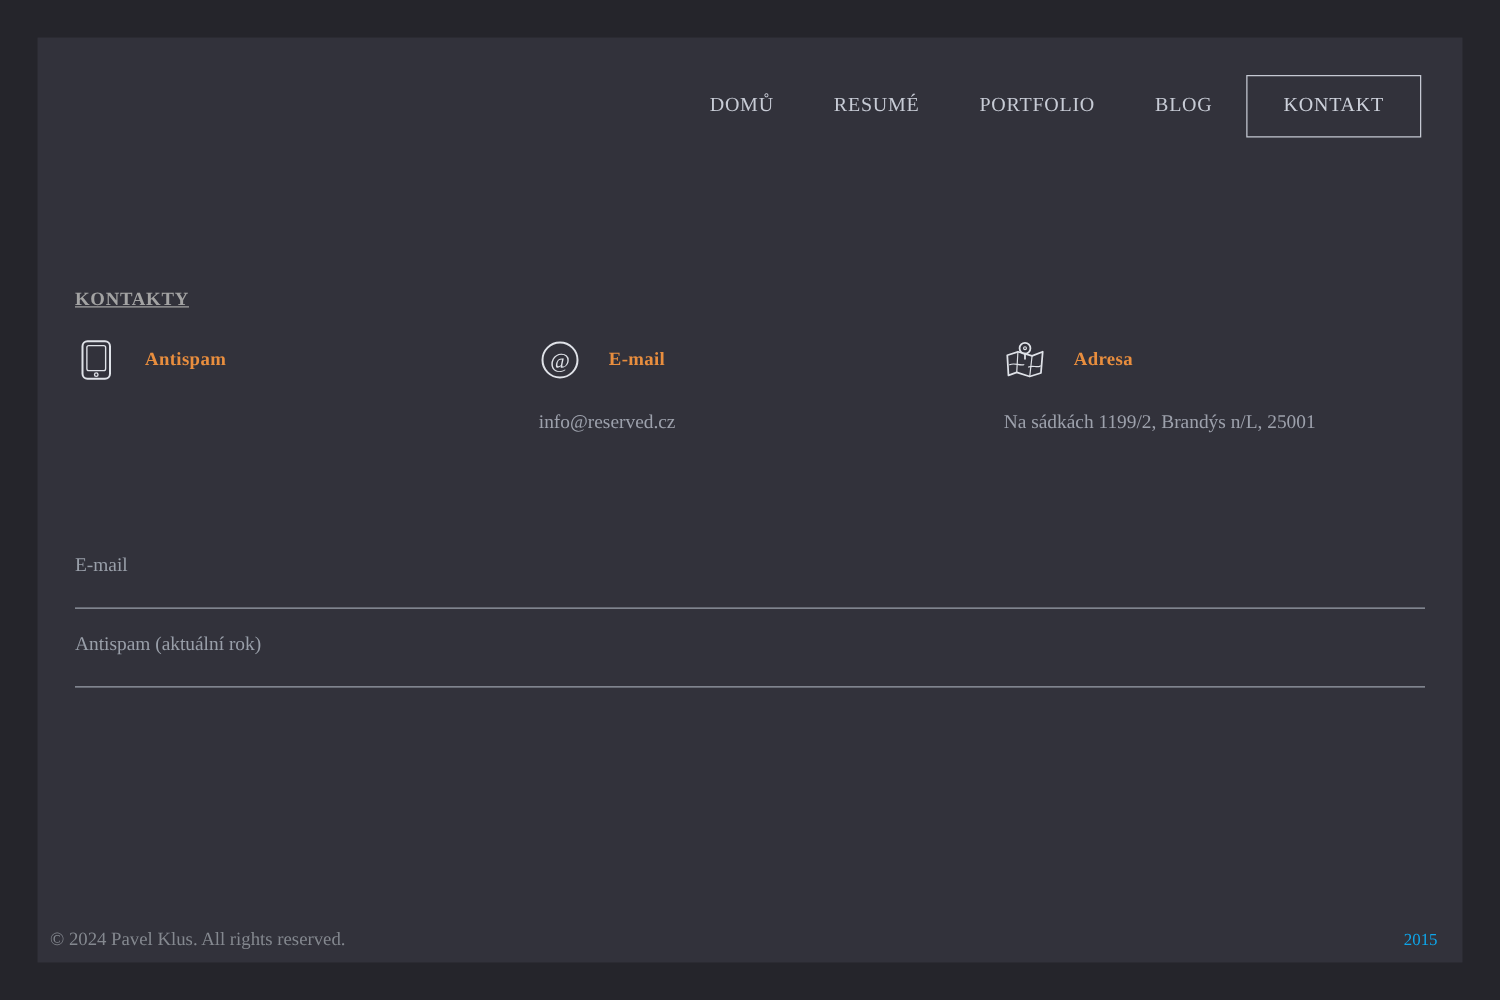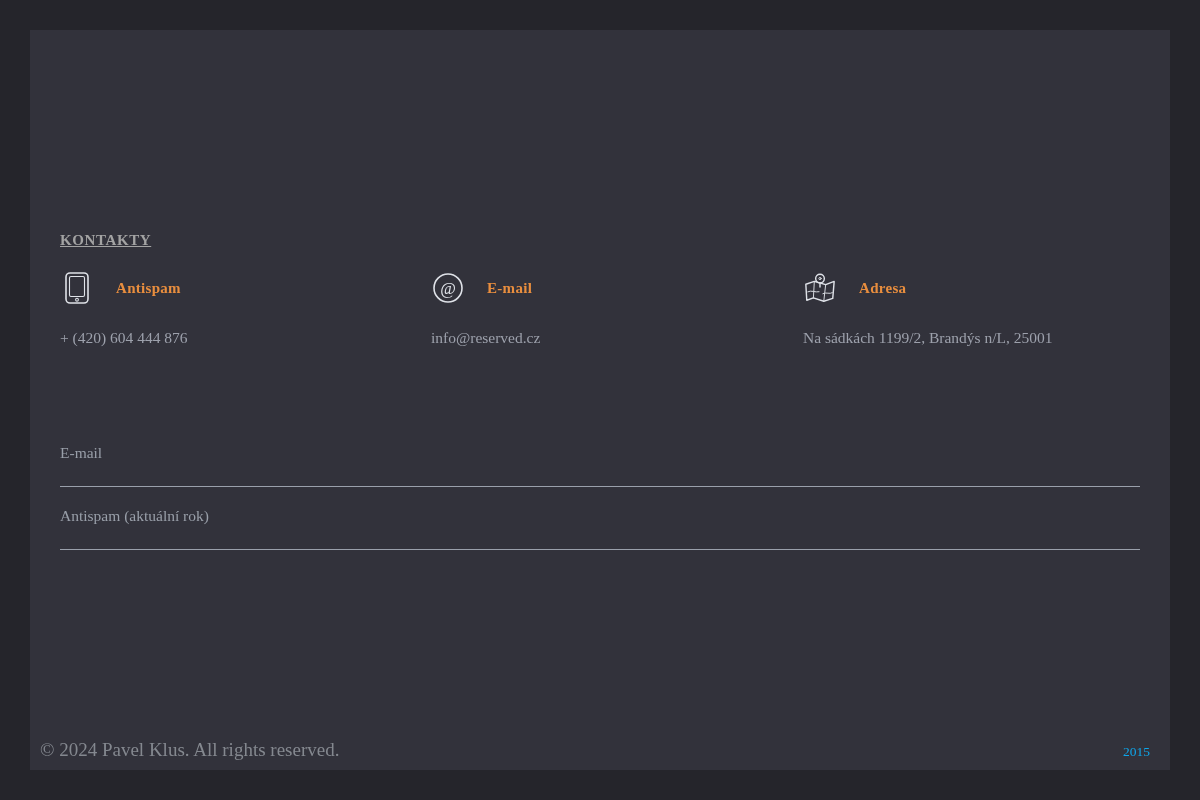--- a/index.html
+++ b/index.html
@@ -118,46 +118,52 @@
   }
   .form-textarea::placeholder { color: #999fa9; opacity: 1; }
   
   .footer {
     position: absolute;
     left: 10px; right: 20px; bottom: 9px;
     display: flex;
     justify-content: space-between;
     align-items: baseline;
   }
-  .footer-copy { color: #84888f; font-size: 19px; font-family: Liberation Serif, serif; }
+  .footer-copy { color: #84888f; font-size: 15px; font-family: Liberation Serif, serif; }
   .footer-year { color: #0ea5e9; font-size: 13.5px; }
   svg { display: block; }
 </style>
 </head>
 <body>
 
 <div class="card">
 
+  <nav class="nav">
+    <a class="nav-link">DOMŮ</a>
+    <a class="nav-link">RESUMÉ</a>
+    <a class="nav-link">PORTFOLIO</a>
+    <a class="nav-link">BLOG</a>
+    <a class="nav-kontakt">KONTAKT</a>
+  </nav>
 
   <h2 class="section-heading">KONTAKTY</h2>
 
   <div class="contact-grid">
 
     <div>
       <div class="contact-head">
         <span class="contact-icon">
           <svg width="26" height="34" viewBox="0 0 26 34" fill="none" stroke="#dfe2e8" stroke-width="1.6" stroke-linecap="round" stroke-linejoin="round">
             <rect x="2" y="2" width="22" height="30" rx="4"></rect>
             <rect x="5.5" y="5.5" width="15" height="20" rx="1.5" stroke-width="1.1"></rect>
             <circle cx="13" cy="28.7" r="1.4" stroke-width="1.1"></circle>
           </svg>
         </span>
         <span class="contact-label">Antispam</span>
       </div>
-      <div class="contact-value">+ (420) 604 444 876</div>
     </div>
 
     <div>
       <div class="contact-head">
         <span class="contact-icon">
           <svg width="34" height="34" viewBox="0 0 34 34" fill="none">
             <circle cx="17" cy="17" r="14" stroke="#dfe2e8" stroke-width="1.6"></circle>
             <text x="17" y="23" text-anchor="middle" font-family="Liberation Serif, DejaVu Serif, serif" font-size="17" fill="#dfe2e8">@</text>
           </svg>
         </span>

